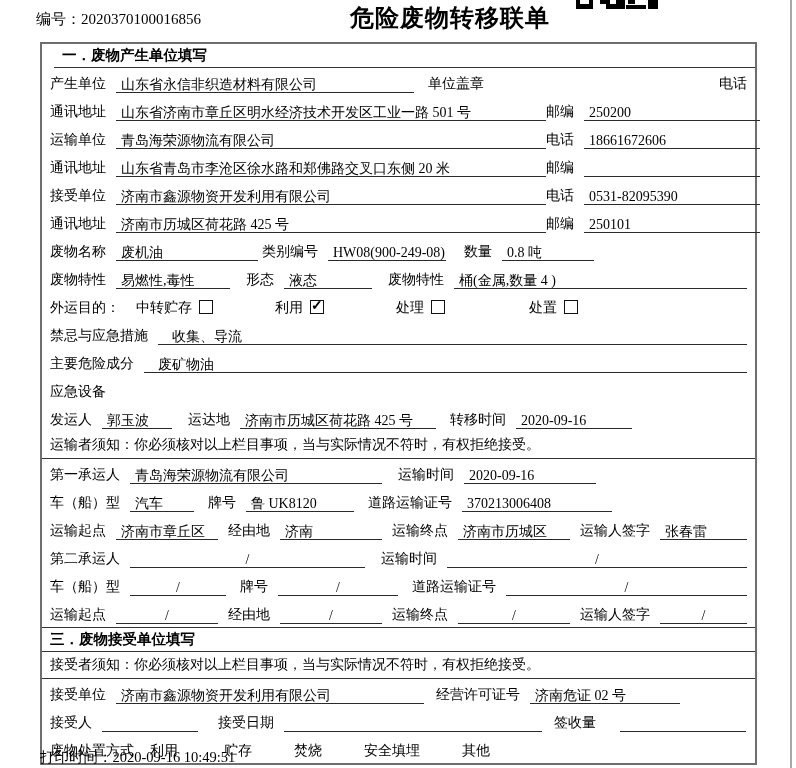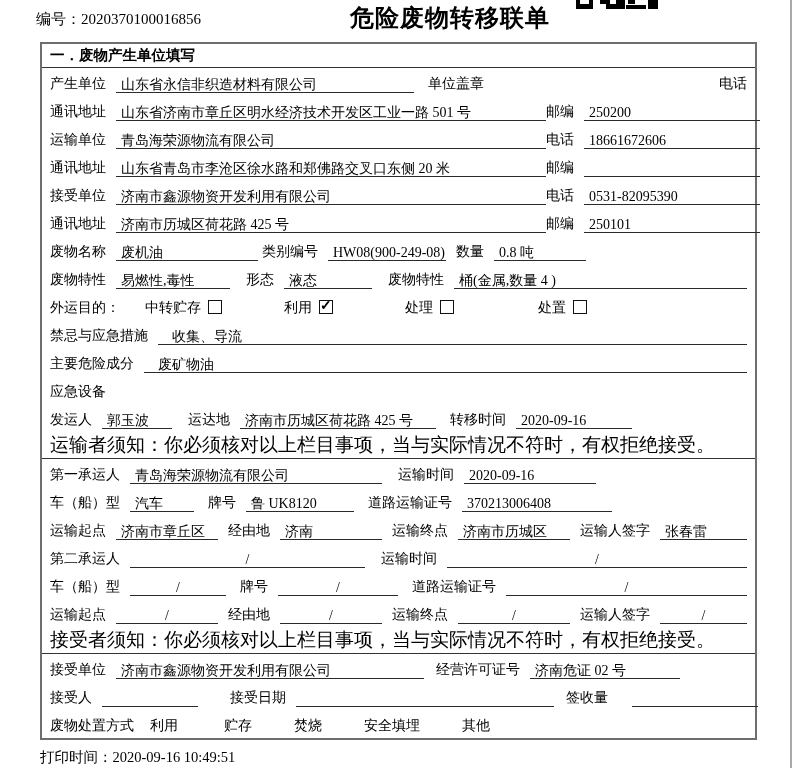--- a/index.html
+++ b/index.html
@@ -25,22 +25,22 @@
   .form-table {
     position:absolute; left:40px; top:42px; width:717px;
     border:2px solid #6e6e6e; background:#fff; box-sizing:border-box;
   }
   .sec-header {
     height:21px; line-height:21px; padding:1px 8px;
     font-family:"Liberation Sans","DejaVu Sans",sans-serif;
     font-weight:bold; font-size:14.5px;
     border-top:1.5px solid #333; border-bottom:1.5px solid #333;
   }
-  .sec-header.first { border-top:none; }
-  .note-row { height:26px; line-height:26px; padding:0 8px; font-size:19px; border-bottom:1.5px solid #333; white-space:nowrap; }
+  .sec-header.first { border-top:none;margin-left:12px; }
+  .note-row { height:26px; line-height:26px; padding:0 8px; font-size:14px; border-bottom:1.5px solid #333; white-space:nowrap; }
   .row { display:flex; align-items:flex-end; height:25px; padding:0 8px 3px 8px; font-size:14px; }
   .lbl { white-space:nowrap; flex:none; }
   .fld {
     border-bottom:1px solid #2a2a2a; white-space:nowrap; overflow:hidden;
     height:17px; line-height:17px; padding:0 5px; margin-left:10px; flex:none;
     box-sizing:border-box;
   }
   .fld.grow { flex:1 1 auto; }
   .fld.ctr { text-align:center; }
   .ml-a { margin-left:auto; }
@@ -118,36 +118,36 @@
       <span class="fld" style="width:430px">济南市历城区荷花路 425 号</span>
       <span class="lbl ml-a">邮编</span>
       <span class="fld" style="width:176px">250101</span>
     </div>
 
     <div class="row">
       <span class="lbl">废物名称</span>
       <span class="fld" style="width:142px">废机油</span>
       <span class="lbl" style="margin-left:4px">类别编号</span>
       <span class="fld" style="width:118px">HW08(900-249-08)</span>
-      <span class="lbl" style="margin-left:10px">数量</span>
+      <span class="lbl" style="margin-left:18px">数量</span>
       <span class="fld" style="width:92px">0.8 吨</span>
     </div>
 
     <div class="row">
       <span class="lbl">废物特性</span>
       <span class="fld" style="width:114px">易燃性,毒性</span>
       <span class="lbl" style="margin-left:16px">形态</span>
       <span class="fld" style="width:88px">液态</span>
       <span class="lbl" style="margin-left:16px">废物特性</span>
       <span class="fld grow">桶(金属,数量 4 )</span>
     </div>
 
     <div class="row">
       <span class="lbl">外运目的：</span>
-      <span class="opt" style="margin-left:25px">
+      <span class="opt" style="margin-left:16px">
           <span>中转贮存</span>
           <span class="cb"></span>
         </span>
       <span class="opt" style="margin-left:62px">
           <span>利用</span>
           <span class="cb checked"></span>
         </span>
       <span class="opt" style="margin-left:72px">
           <span>处理</span>
           <span class="cb"></span>
@@ -230,33 +230,34 @@
       <span class="lbl">运输起点</span>
       <span class="fld ctr" style="width:102px">/</span>
       <span class="lbl" style="margin-left:10px">经由地</span>
       <span class="fld ctr" style="width:102px">/</span>
       <span class="lbl" style="margin-left:10px">运输终点</span>
       <span class="fld ctr" style="width:112px">/</span>
       <span class="lbl" style="margin-left:10px">运输人签字</span>
       <span class="fld grow ctr">/</span>
     </div>
 
+    <div class="sec-header">三．废物接受单位填写</div>
     <div class="note-row">接受者须知：你必须核对以上栏目事项，当与实际情况不符时，有权拒绝接受。</div>
 
     <div class="row">
       <span class="lbl">接受单位</span>
       <span class="fld" style="width:308px">济南市鑫源物资开发利用有限公司</span>
       <span class="lbl" style="margin-left:12px">经营许可证号</span>
       <span class="fld" style="width:150px">济南危证 02 号</span>
     </div>
 
     <div class="row">
       <span class="lbl">接受人</span>
       <span class="fld" style="width:96px"></span>
-      <span class="lbl" style="margin-left:32px">接受日期</span>
+      <span class="lbl" style="margin-left:20px">接受日期</span>
       <span class="fld" style="width:258px"></span>
       <span class="lbl" style="margin-left:12px">签收量</span>
       <span class="fld" style="width:126px;margin-left:24px"></span>
     </div>
 
     <div class="row">
       <span class="lbl">废物处置方式</span>
       <span class="opt" style="margin-left:16px">
           <span>利用</span>
         </span>

